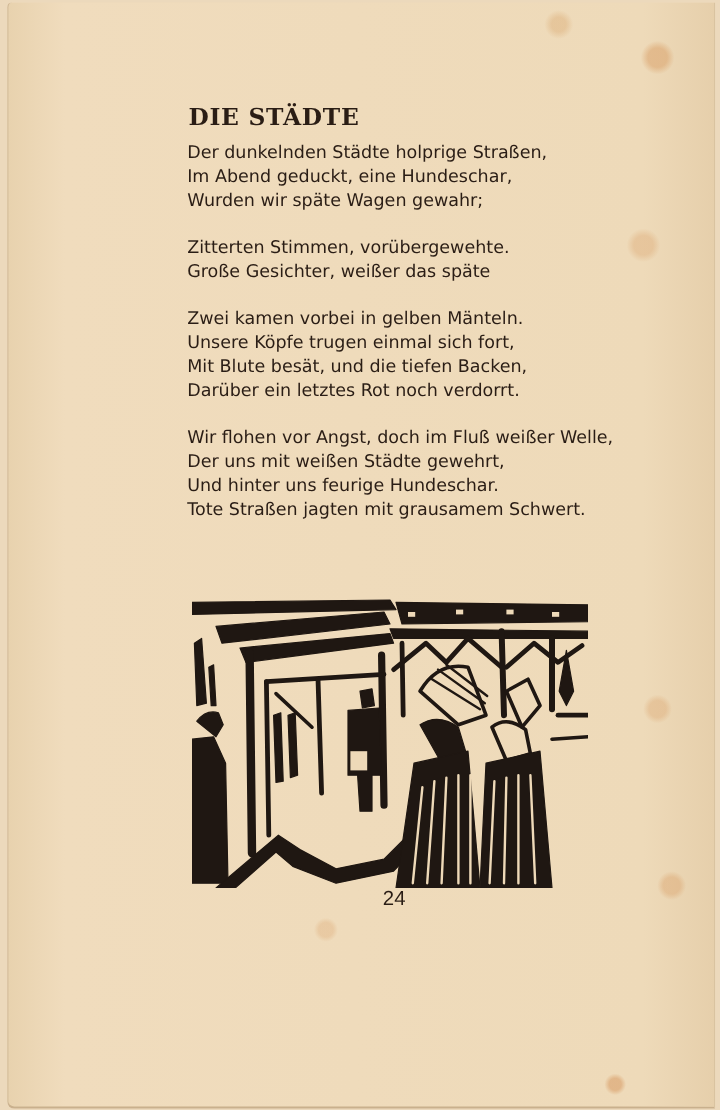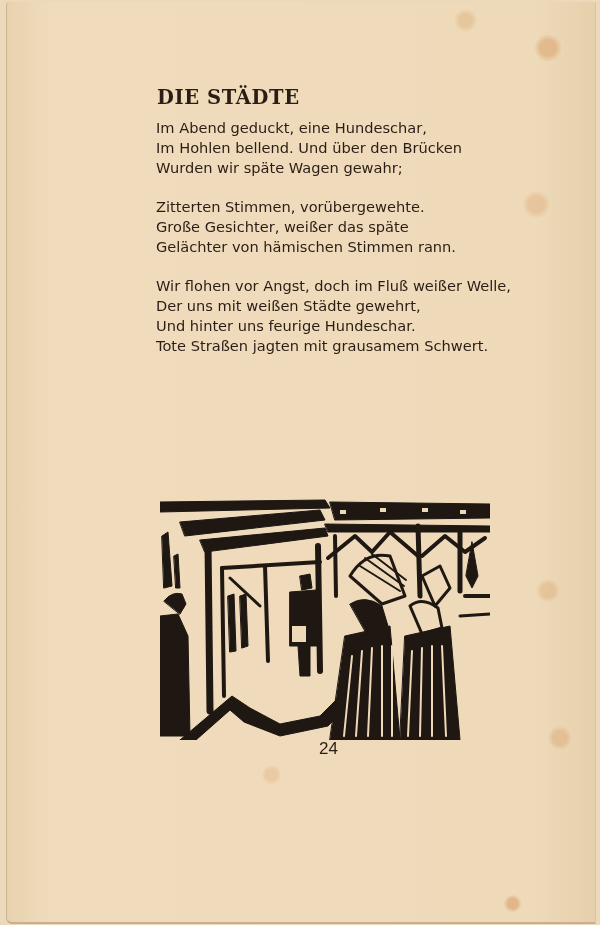--- a/index.html
+++ b/index.html
@@ -57,28 +57,33 @@
 <body>
 
 <div class="page">
 
   <div class="ghost"></div>
 
   <div class="title">DIE STÄDTE</div>
 
   <div class="poem">
     <div class="stanza">
+      <span class="line">Der dunkelnden Städte holprige Straßen,</span>
       <span class="line">Im Abend geduckt, eine Hundeschar,</span>
-      <span class="line">Im Hohlen bellend. Und über den Brücken</span>
       <span class="line">Wurden wir späte Wagen gewahr;</span>
     </div>
     <div class="stanza">
       <span class="line">Zitterten Stimmen, vorübergewehte.</span>
       <span class="line">Große Gesichter, weißer das späte</span>
-      <span class="line">Gelächter von hämischen Stimmen rann.</span>
+    </div>
+    <div class="stanza">
+      <span class="line">Zwei kamen vorbei in gelben Mänteln.</span>
+      <span class="line">Unsere Köpfe trugen einmal sich fort,</span>
+      <span class="line">Mit Blute besät, und die tiefen Backen,</span>
+      <span class="line">Darüber ein letztes Rot noch verdorrt.</span>
     </div>
     <div class="stanza">
       <span class="line">Wir flohen vor Angst, doch im Fluß weißer Welle,</span>
       <span class="line">Der uns mit weißen Städte gewehrt,</span>
       <span class="line">Und hinter uns feurige Hundeschar.</span>
       <span class="line">Tote Straßen jagten mit grausamem Schwert.</span>
     </div>
   </div>
 
   <svg class="woodcut" viewBox="0 0 330 244" xmlns="http://www.w3.org/2000/svg">

